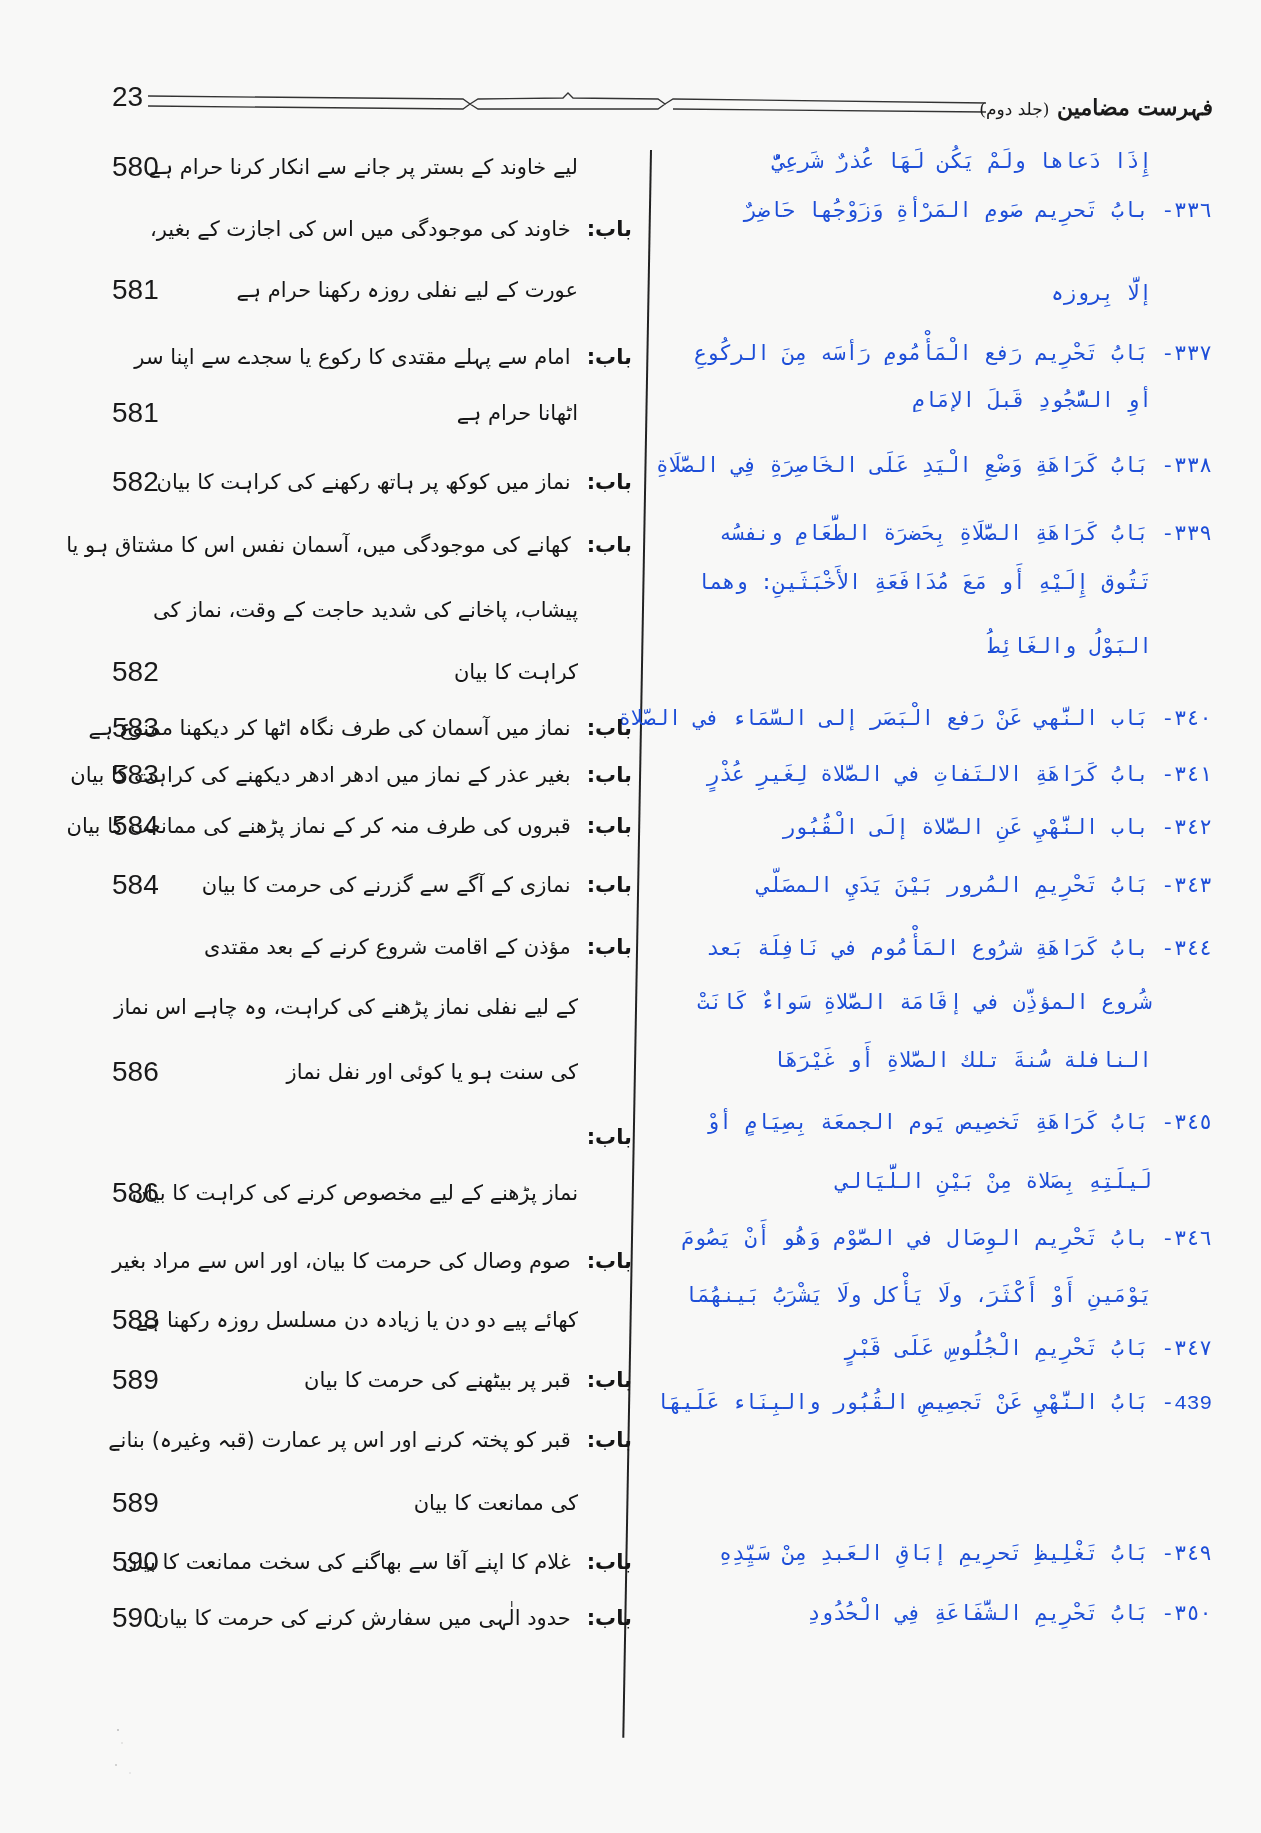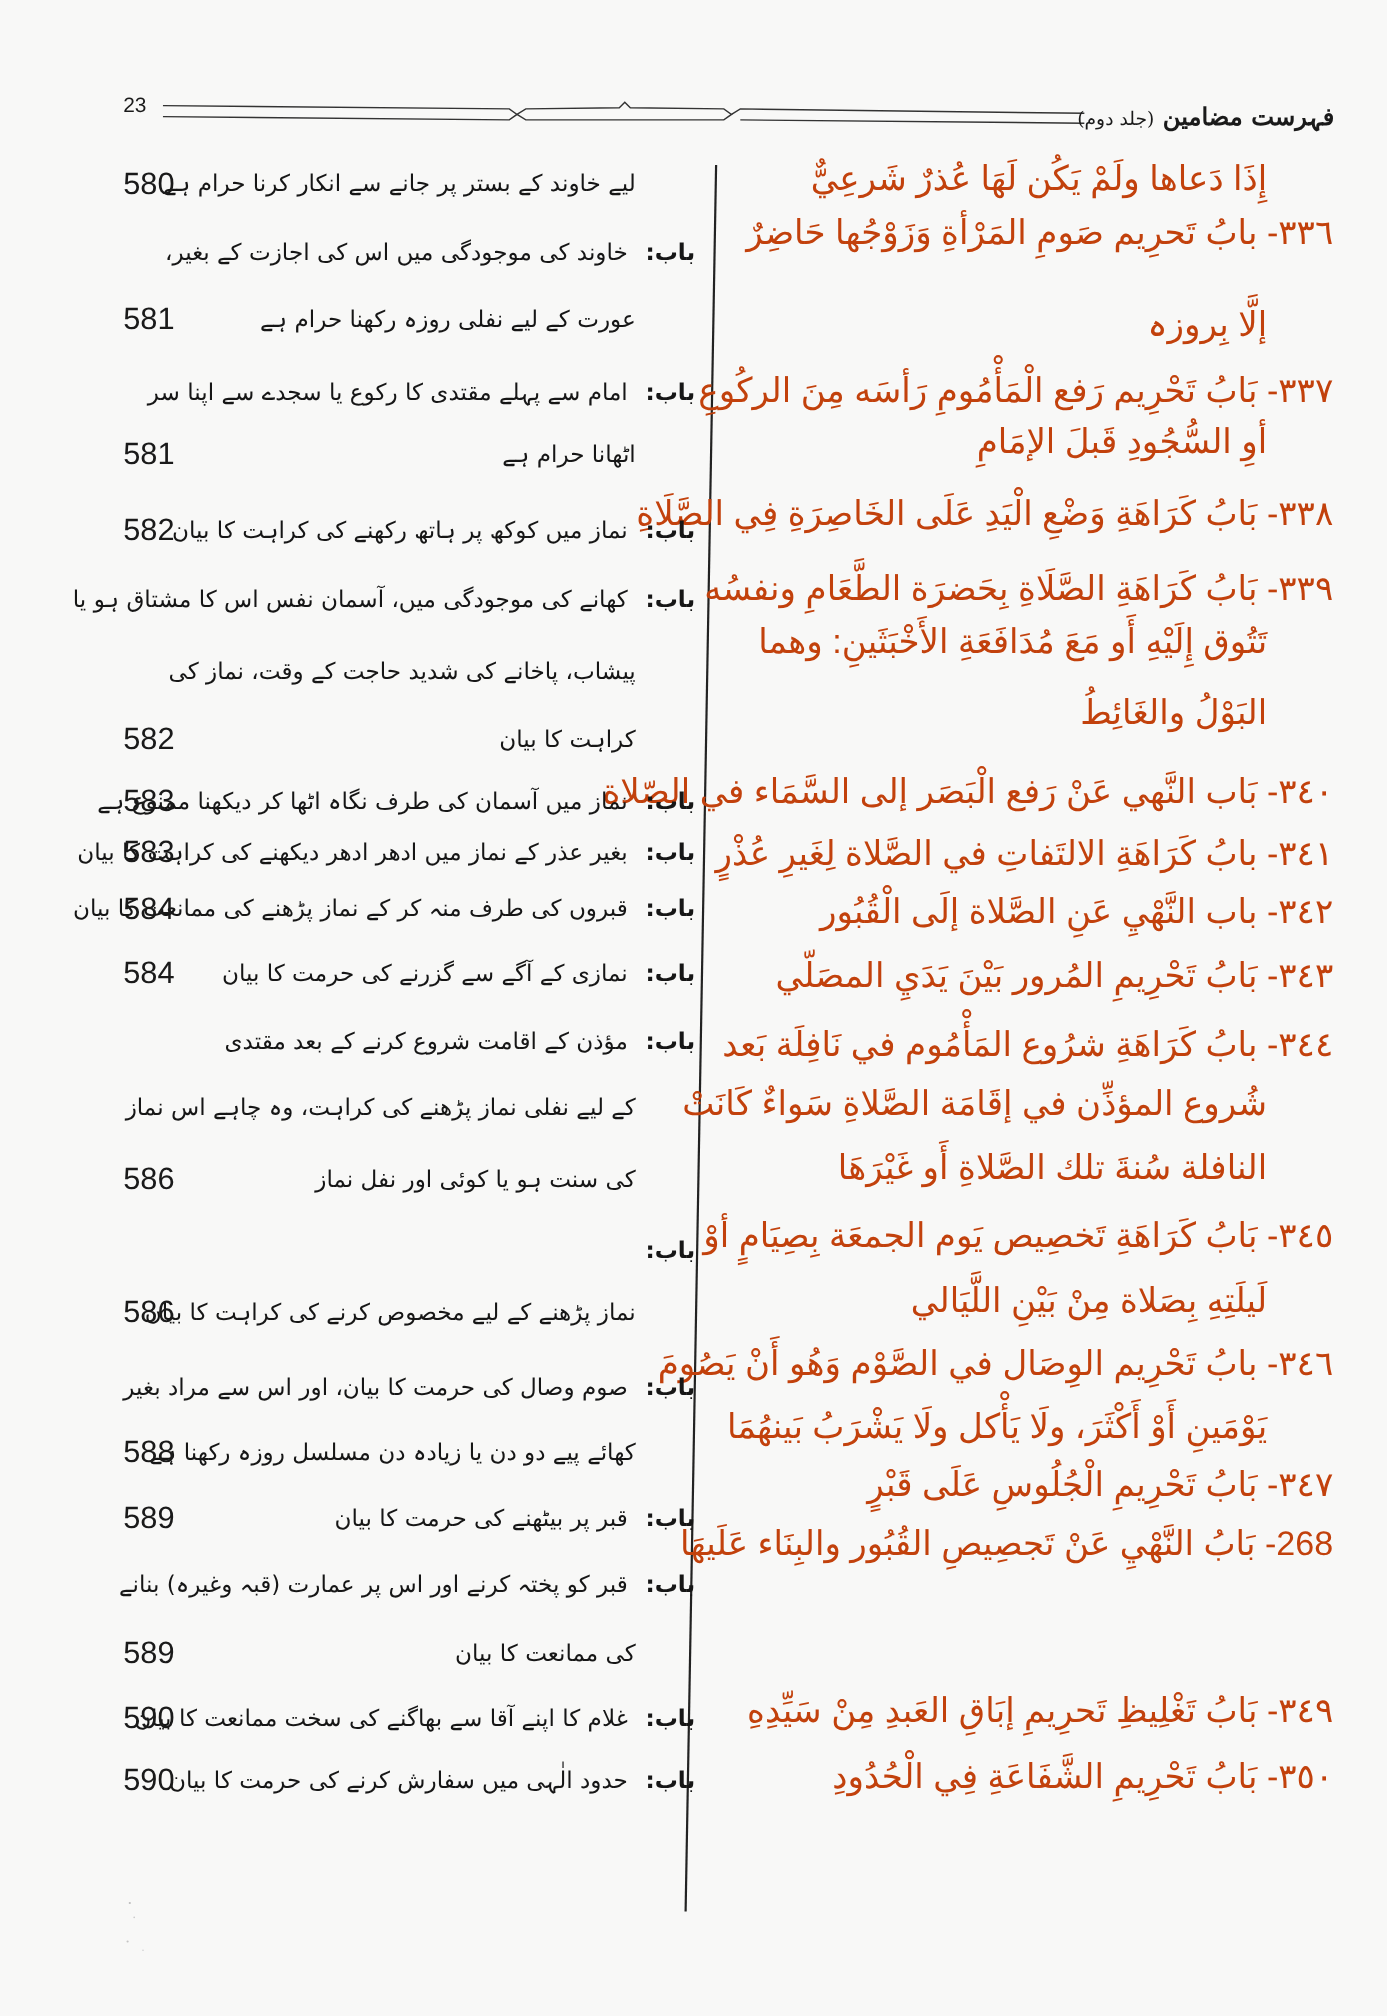--- a/index.html
+++ b/index.html
@@ -17,21 +17,21 @@
     .page {
       position: absolute;
       left: 0; top: 0;
       width: 1261px; height: 1833px;
     }
     
     .page-number {
       position: absolute;
       left: 112px; top: 82px;
       font-family: "Liberation Sans", sans-serif;
-      font-size: 19px;
+      font-size: 28px;
       line-height: 30px;
       color: #1a1a1a;
     }
     .header-rule {
       position: absolute;
       left: 148px; top: 90px;
       width: 838px; height: 24px;
     }
     .header-title {
       position: absolute;
@@ -72,23 +72,23 @@
     }
     .line {
       position: absolute;
       white-space: nowrap;
       direction: rtl;
       height: 48px;
       line-height: 48px;
     }
     .col-arabic .line {
       right: 0;
-      font-family: Liberation Sans, sans-serif;
-      font-size: 31px;
-      color: #c2410c;
+      font-family: Liberation Mono, monospace;
+      font-size: 21px;
+      color: #1d4ed8;
     }
     .col-arabic .line.indent {
       right: 60px;
     }
     .col-urdu .line {
       right: 0;
       font-family: "DejaVu Sans", sans-serif;
       font-size: 21px;
       color: #161616;
       display: flex;
@@ -152,21 +152,21 @@
       <div class="line" style="top: 805px;">٣٤٢- باب النَّهْيِ عَنِ الصَّلاة إلَى الْقُبُور</div>
       <div class="line" style="top: 863px;">٣٤٣- بَابُ تَحْرِيمِ المُرور بَيْنَ يَدَيِ المصَلّي</div>
       <div class="line" style="top: 926px;">٣٤٤- بابُ كَرَاهَةِ شرُوع المَأْمُوم في نَافِلَة بَعد</div>
       <div class="line indent" style="top: 980px;">شُروع المؤذِّن في إقَامَة الصَّلاةِ سَواءٌ كَانَتْ</div>
       <div class="line indent" style="top: 1038px;">النافلة سُنةَ تلك الصَّلاةِ أَو غَيْرَهَا</div>
       <div class="line" style="top: 1100px; margin-left: 32px;">٣٤٥- بَابُ كَرَاهَةِ تَخصِيص يَوم الجمعَة بِصِيَامٍ أوْ</div>
       <div class="line indent" style="top: 1159px;">لَيلَتِهِ بِصَلاة مِنْ بَيْنِ اللَّيَالي</div>
       <div class="line" style="top: 1216px; margin-left: 19px;">٣٤٦- بابُ تَحْرِيم الوِصَال في الصَّوْم وَهُو أَنْ يَصُومَ</div>
       <div class="line indent" style="top: 1273px;">يَوْمَينِ أَوْ أَكْثَرَ، ولَا يَأْكل ولَا يَشْرَبُ بَينهُمَا</div>
       <div class="line" style="top: 1326px;">٣٤٧- بَابُ تَحْرِيمِ الْجُلُوسِ عَلَى قَبْرٍ</div>
-      <div class="line" style="top: 1380px;">268- بَابُ النَّهْيِ عَنْ تَجصِيصِ القُبُور والبِنَاء عَلَيهَا</div>
+      <div class="line" style="top: 1380px;">439- بَابُ النَّهْيِ عَنْ تَجصِيصِ القُبُور والبِنَاء عَلَيهَا</div>
       <div class="line" style="top: 1531px;">٣٤٩- بَابُ تَغْلِيظِ تَحرِيمِ إبَاقِ العَبدِ مِنْ سَيِّدِهِ</div>
       <div class="line" style="top: 1591px;">٣٥٠- بَابُ تَحْرِيمِ الشَّفَاعَةِ فِي الْحُدُودِ</div>
     </div>
 
   <div class="col col-urdu" id="urdu-col">
       <div class="line cont" style="top: 143px;">
         <span>لیے خاوند کے بستر پر جانے سے انکار کرنا حرام ہے</span>
       </div>
       <div class="pg" style="top: 143px;">580</div>
       <div class="line" style="top: 205px;">

